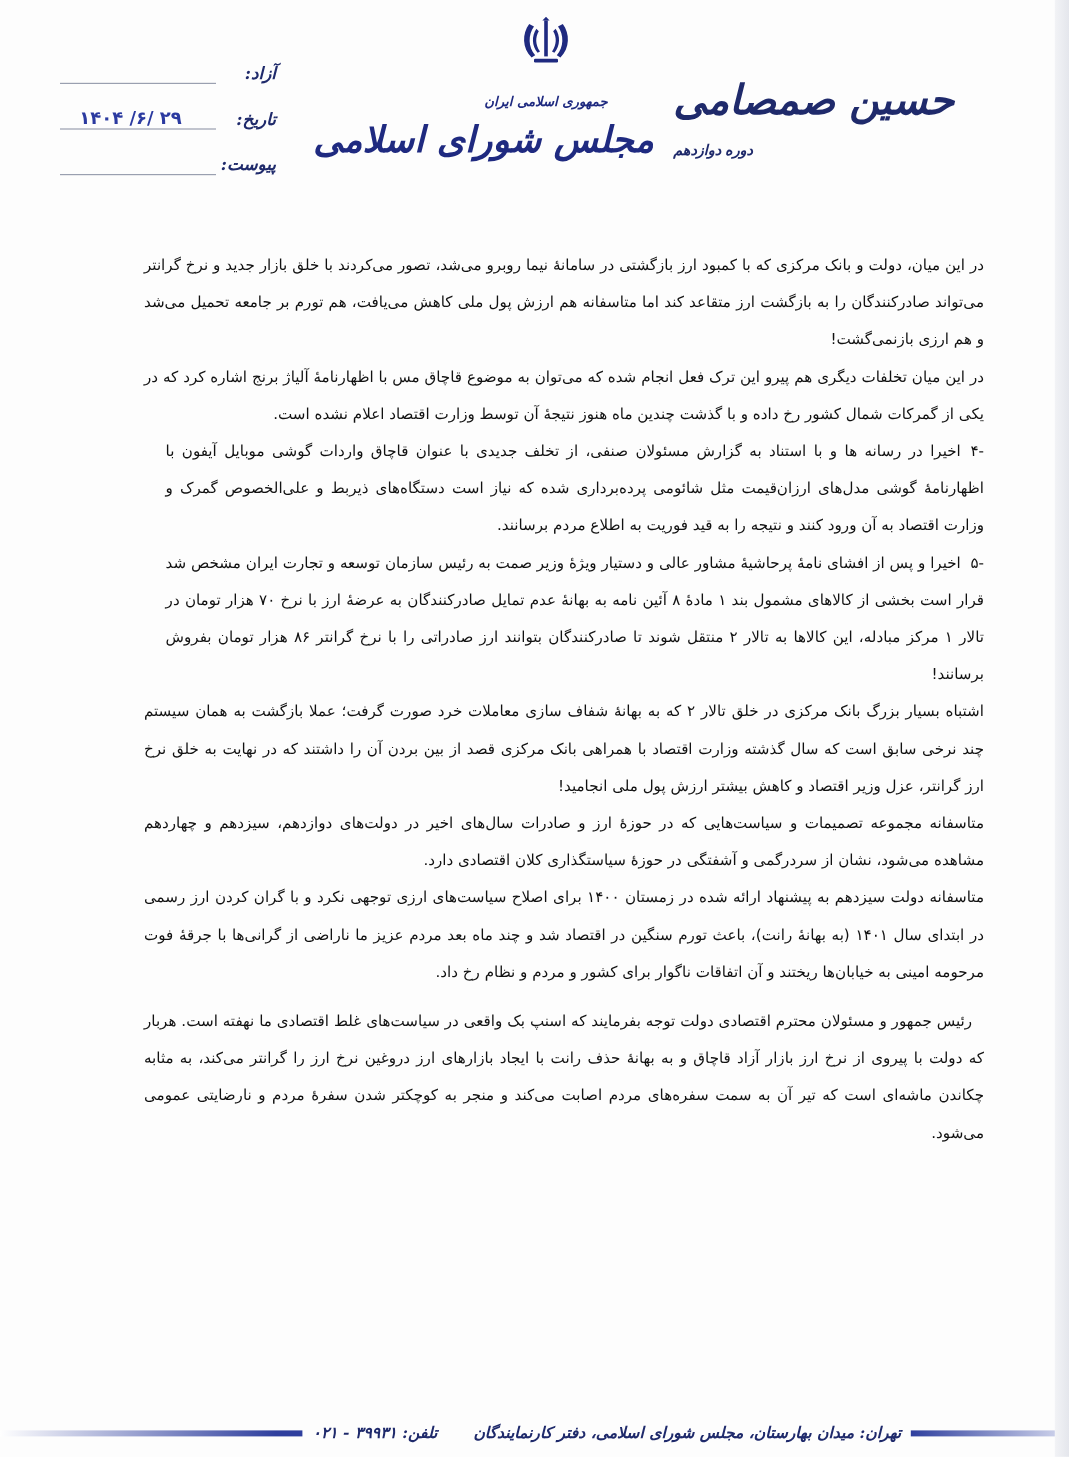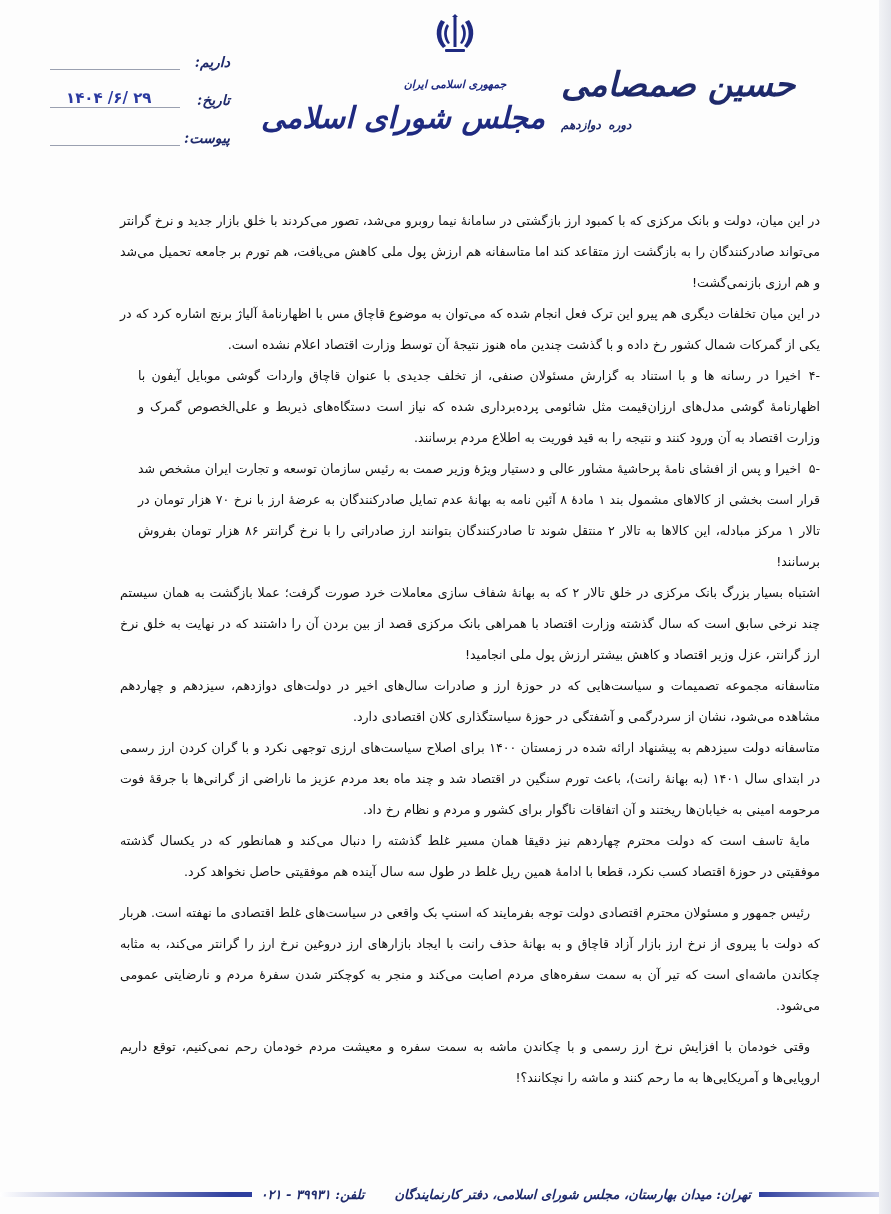--- a/index.html
+++ b/index.html
@@ -4,21 +4,21 @@
 <style>
   html, body { margin: 0; padding: 0; background: #ffffff; }
   body { width: 891px; height: 1214px; position: relative; overflow: hidden; font-family: "DejaVu Sans", sans-serif; color: #111; }
   .page { position: absolute; left: 0; top: 0; width: 891px; height: 1214px; background: #fdfdfd; }
   .right-edge { position: absolute; right: 0; top: 0; width: 12px; height: 1214px; background: linear-gradient(to right, #f2f3f6, #e4e6ec); }
 
   
   .sender { position: absolute; right: 30px; top: 62px; width: 300px; text-align: left; direction: rtl; color: #1f2a6b; }
   .sender-name { font-family: "DejaVu Serif", serif; font-size: 34px; font-style: italic; font-weight: bold; line-height: 44px; letter-spacing: 1px; }
   .sender-role { font-family: "DejaVu Serif", serif; font-size: 14px; font-style: italic; font-weight: bold; margin-top: 4px; white-space: nowrap; }
-  .sender-term { font-family: Liberation Mono, monospace; font-size: 12px; font-style: italic; font-weight: bold; margin-top: 12px; }
+  .sender-term { font-family: Liberation Sans, sans-serif; font-size: 12px; font-style: italic; font-weight: bold; margin-top: 12px; }
 
   
   .emblem { position: absolute; left: 365px; top: 14px; width: 180px; text-align: center; direction: rtl; color: #1f2a80; }
   .emblem-mark { width: 44px; height: 40px; margin: 0 auto; }
   .emblem-sub { font-family: "DejaVu Serif", serif; font-size: 11px; font-style: italic; font-weight: bold; margin-top: 20px; }
   .emblem-title { font-family: "DejaVu Serif", serif; font-size: 30px; font-style: italic; font-weight: bold; line-height: 46px; margin-top: 4px; white-space: nowrap; }
 
   
   .refs { position: absolute; left: 50px; top: 40px; width: 180px; direction: rtl; }
   .ref-row { position: relative; height: 30px; margin-bottom: 8px; display: flex; align-items: flex-end; }
@@ -63,21 +63,21 @@
       <rect x="20.5" y="3" width="3" height="30" fill="#1f2a80"></rect>
       <path d="M19 3 L22 0 L25 3 Z" fill="#1f2a80"></path>
       <rect x="12" y="35" width="20" height="3" rx="1" fill="#1f2a80"></rect>
     </svg>
     <div class="emblem-sub">جمهوری اسلامی ایران</div>
     <div class="emblem-title">مجلس شورای اسلامی</div>
   </div>
 
   <div class="refs">
     <div class="ref-row">
-      <span class="ref-label">داریم:</span>
+      <span class="ref-label">آزاد:</span>
       <span class="ref-line">
         <span class="ref-value"></span>
       </span>
     </div>
     <div class="ref-row">
       <span class="ref-label">تاریخ:</span>
       <span class="ref-line">
         <span class="ref-value">۱۴۰۴ /۶/ ۲۹</span>
       </span>
     </div>
@@ -90,23 +90,21 @@
   </div>
 
   <div class="body">
     <p class="para">در این میان، دولت و بانک مرکزی که با کمبود ارز بازگشتی در سامانهٔ نیما روبرو می‌شد، تصور می‌کردند با خلق بازار جدید و نرخ گرانتر می‌تواند صادرکنندگان را به بازگشت ارز متقاعد کند اما متاسفانه هم ارزش پول ملی کاهش می‌یافت، هم تورم بر جامعه تحمیل می‌شد و هم ارزی بازنمی‌گشت!</p>
     <p class="para">در این میان تخلفات دیگری هم پیرو این ترک فعل انجام شده که می‌توان به موضوع قاچاق مس با اظهارنامهٔ آلیاژ برنج اشاره کرد که در یکی از گمرکات شمال کشور رخ داده و با گذشت چندین ماه هنوز نتیجهٔ آن توسط وزارت اقتصاد اعلام نشده است.</p>
     <p class="para numbered"><span class="num">-۴</span><span>اخیرا در رسانه ها و با استناد به گزارش مسئولان صنفی، از تخلف جدیدی با عنوان قاچاق واردات گوشی موبایل آیفون با اظهارنامهٔ گوشی مدل‌های ارزان‌قیمت مثل شائومی پرده‌برداری شده که نیاز است دستگاه‌های ذیربط و علی‌الخصوص گمرک و وزارت اقتصاد به آن ورود کنند و نتیجه را به قید فوریت به اطلاع مردم برسانند.</span></p>
     <p class="para numbered"><span class="num">-۵</span><span>اخیرا و پس از افشای نامهٔ پرحاشیهٔ مشاور عالی و دستیار ویژهٔ وزیر صمت به رئیس سازمان توسعه و تجارت ایران مشخص شد قرار است بخشی از کالاهای مشمول بند ۱ مادهٔ ۸ آئین نامه به بهانهٔ عدم تمایل صادرکنندگان به عرضهٔ ارز با نرخ ۷۰ هزار تومان در تالار ۱ مرکز مبادله، این کالاها به تالار ۲ منتقل شوند تا صادرکنندگان بتوانند ارز صادراتی را با نرخ گرانتر ۸۶ هزار تومان بفروش برسانند!</span></p>
     <p class="para">اشتباه بسیار بزرگ بانک مرکزی در خلق تالار ۲ که به بهانهٔ شفاف سازی معاملات خرد صورت گرفت؛ عملا بازگشت به همان سیستم چند نرخی سابق است که سال گذشته وزارت اقتصاد با همراهی بانک مرکزی قصد از بین بردن آن را داشتند که در نهایت به خلق نرخ ارز گرانتر، عزل وزیر اقتصاد و کاهش بیشتر ارزش پول ملی انجامید!</p>
     <p class="para">متاسفانه مجموعه تصمیمات و سیاست‌هایی که در حوزهٔ ارز و صادرات سال‌های اخیر در دولت‌های دوازدهم، سیزدهم و چهاردهم مشاهده می‌شود، نشان از سردرگمی و آشفتگی در حوزهٔ سیاستگذاری کلان اقتصادی دارد.</p>
     <p class="para">متاسفانه دولت سیزدهم به پیشنهاد ارائه شده در زمستان ۱۴۰۰ برای اصلاح سیاست‌های ارزی توجهی نکرد و با گران کردن ارز رسمی در ابتدای سال ۱۴۰۱ (به بهانهٔ رانت)، باعث تورم سنگین در اقتصاد شد و چند ماه بعد مردم عزیز ما ناراضی از گرانی‌ها با جرقهٔ فوت مرحومه امینی به خیابان‌ها ریختند و آن اتفاقات ناگوار برای کشور و مردم و نظام رخ داد.</p>
-    <p class="para indent">مایهٔ تاسف است که دولت محترم چهاردهم نیز دقیقا همان مسیر غلط گذشته را دنبال می‌کند و همانطور که در یکسال گذشته موفقیتی در حوزهٔ اقتصاد کسب نکرد، قطعا با ادامهٔ همین ریل غلط در طول سه سال آینده هم موفقیتی حاصل نخواهد کرد.</p>
     <p class="para indent gap">رئیس جمهور و مسئولان محترم اقتصادی دولت توجه بفرمایند که اسنپ بک واقعی در سیاست‌های غلط اقتصادی ما نهفته است. هربار که دولت با پیروی از نرخ ارز بازار آزاد قاچاق و به بهانهٔ حذف رانت با ایجاد بازارهای ارز دروغین نرخ ارز را گرانتر می‌کند، به مثابه چکاندن ماشه‌ای است که تیر آن به سمت سفره‌های مردم اصابت می‌کند و منجر به کوچکتر شدن سفرهٔ مردم و نارضایتی عمومی می‌شود.</p>
-    <p class="para indent gap">وقتی خودمان با افزایش نرخ ارز رسمی و با چکاندن ماشه به سمت سفره و معیشت مردم خودمان رحم نمی‌کنیم، توقع داریم اروپایی‌ها و آمریکایی‌ها به ما رحم کنند و ماشه را نچکانند؟!</p>
   </div>
 
   <div class="footer">
     <div class="footer-bar right"></div>
     <span class="footer-text">تهران: میدان بهارستان، مجلس شورای اسلامی، دفتر کارنمایندگان</span>
     <span class="footer-phone">تلفن: ۳۹۹۳۱ - ۰۲۱</span>
     <div class="footer-bar tail"></div>
     <div class="footer-bar left"></div>
   </div>
 </div>

